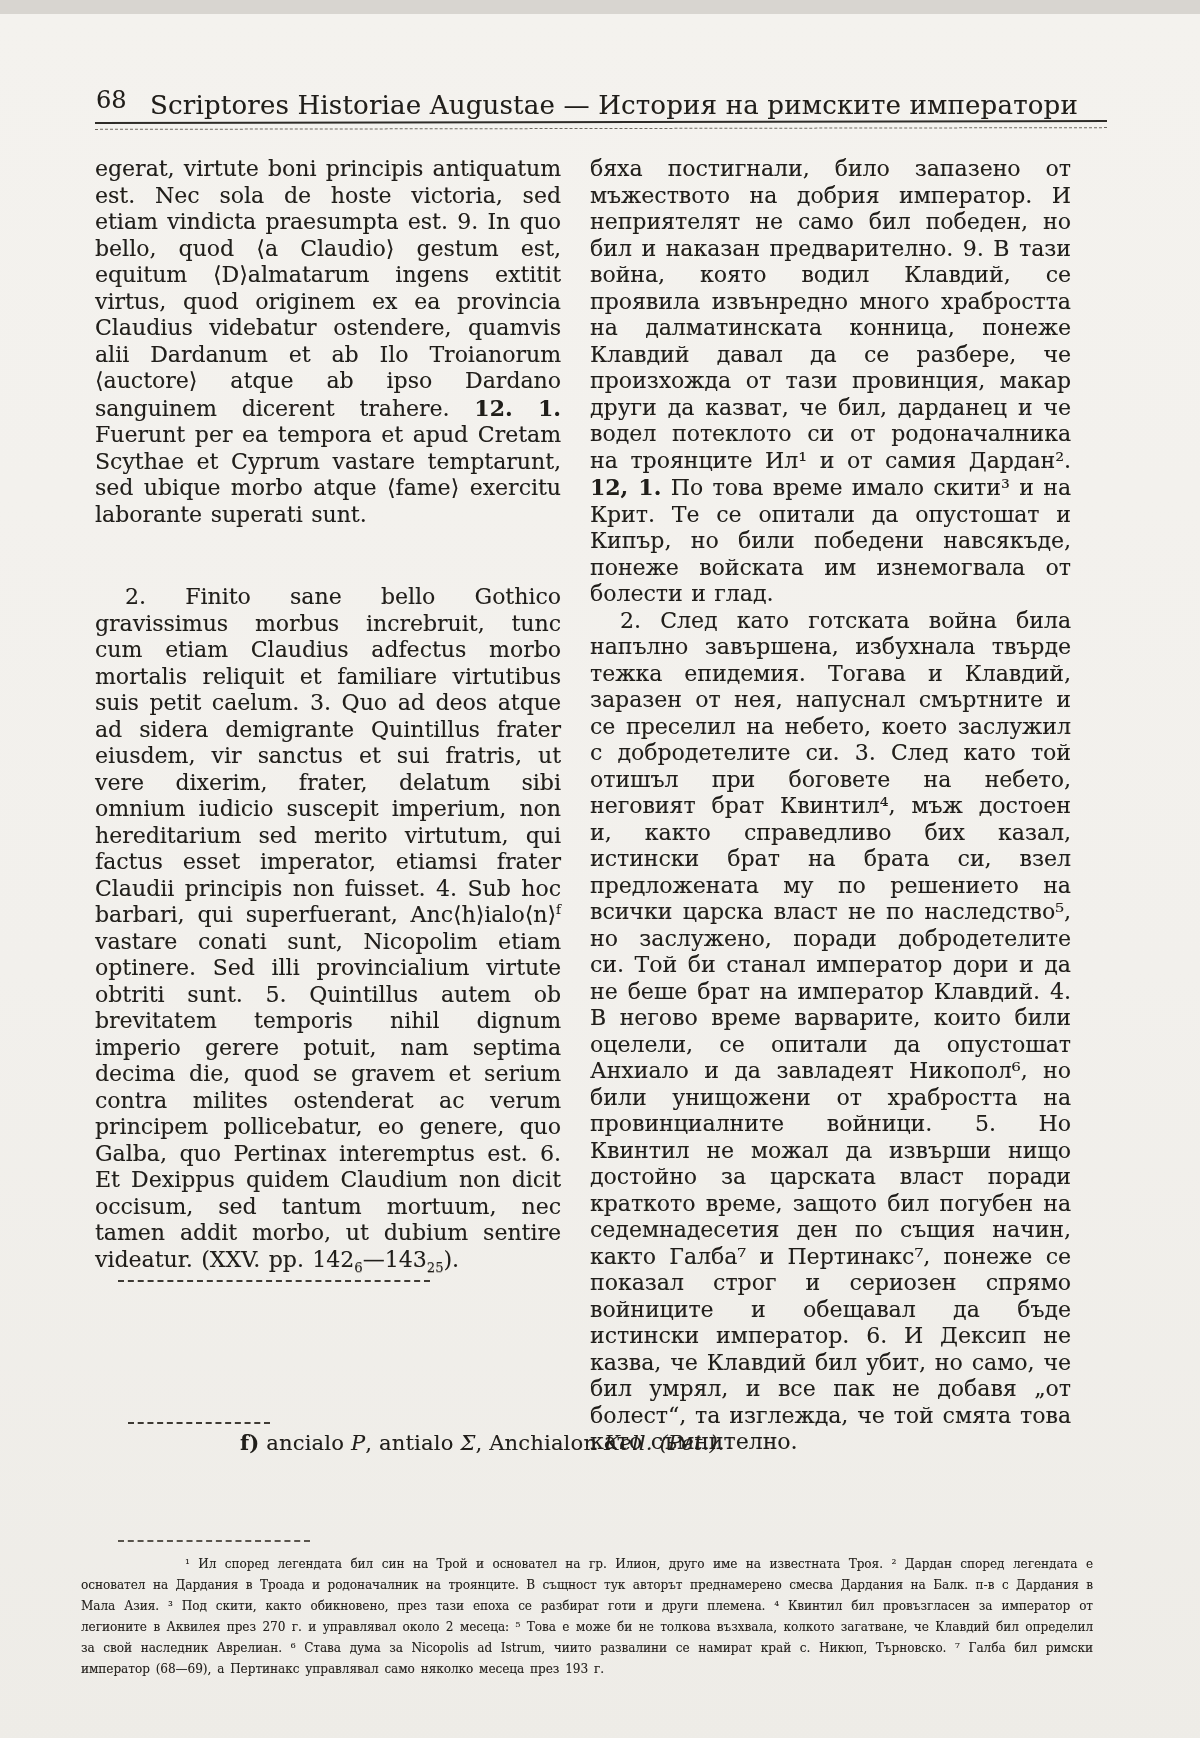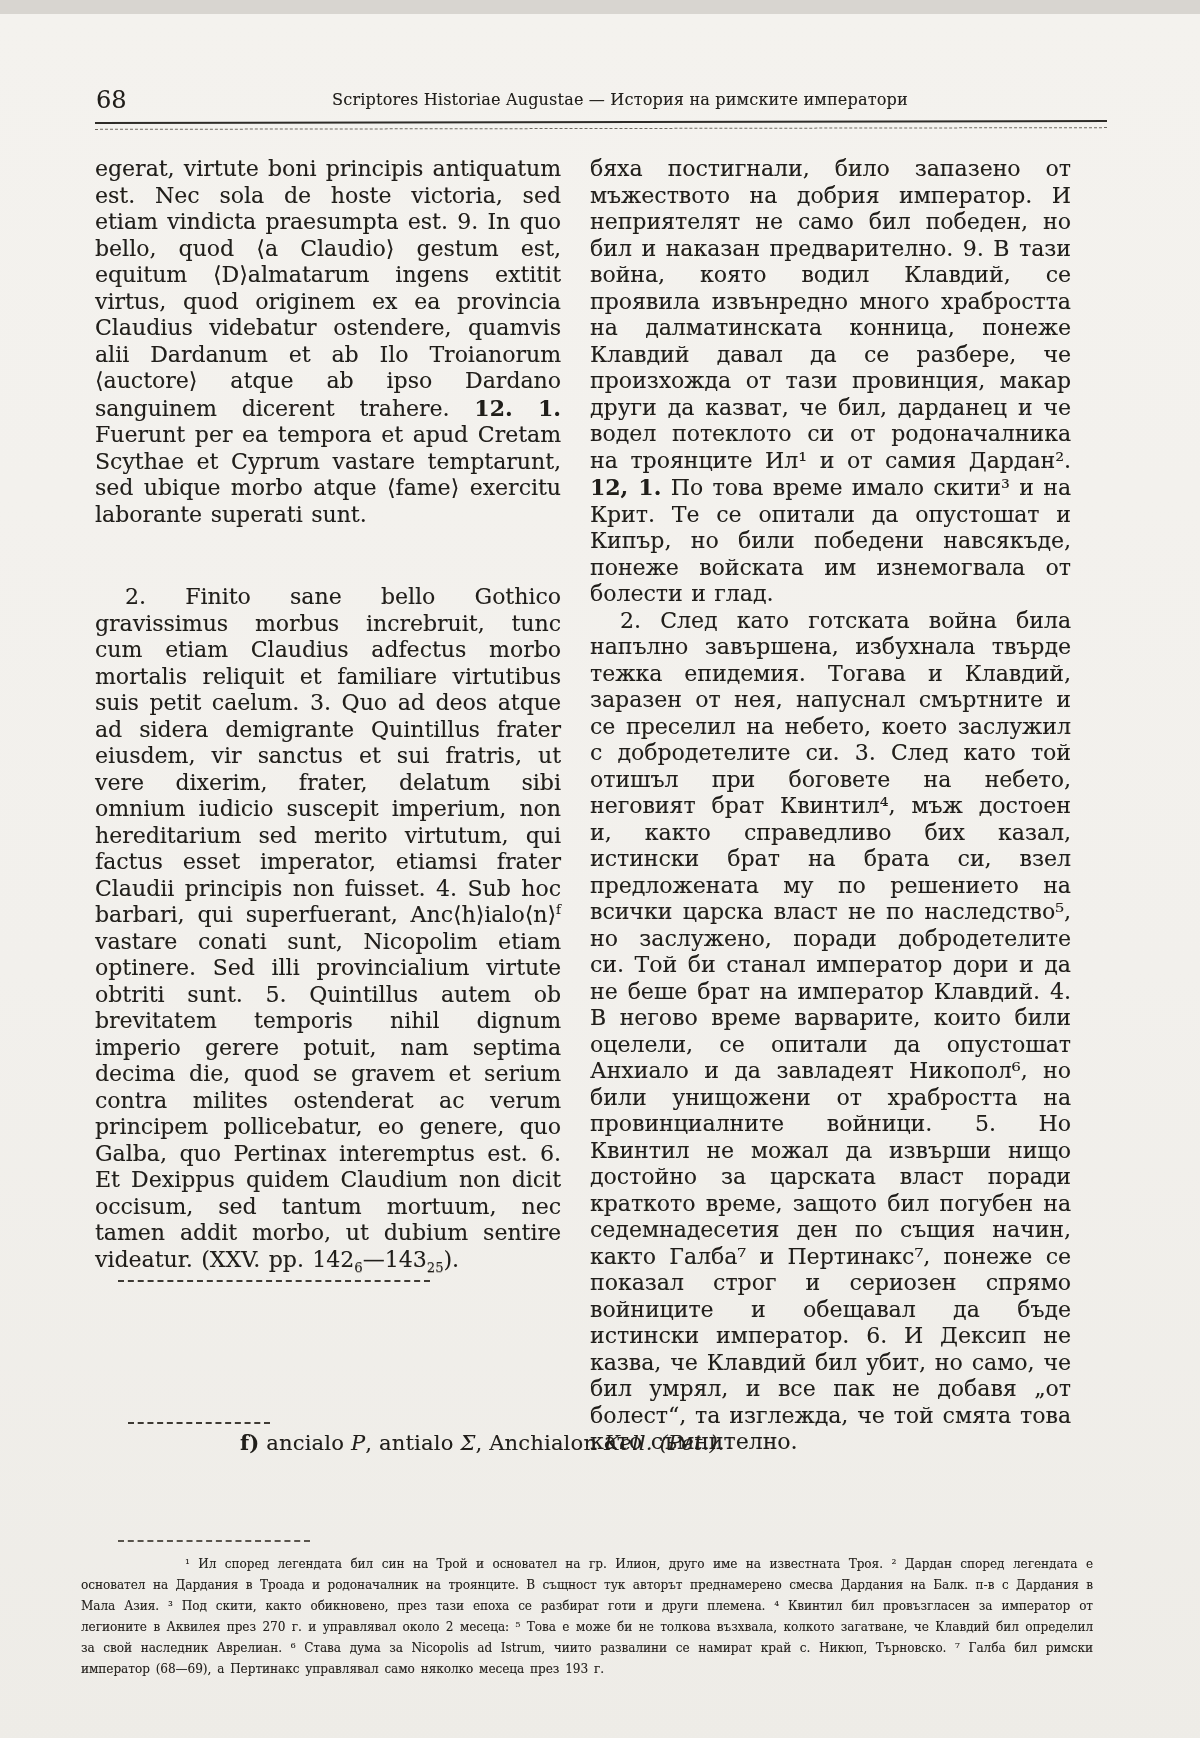--- a/index.html
+++ b/index.html
@@ -8,21 +8,21 @@
     position:relative;
     width:1200px;height:1738px;
     margin:14px auto;
     background:linear-gradient(180deg,#f4f2ee 0%,#f2f0ec 55%,#eeece7 100%);
     font-family:"DejaVu Serif","Liberation Serif",serif;
     color:#201e1a;
     overflow:hidden;
     text-shadow:0.2px 0.2px 0.35px rgba(45,40,33,0.38);
   }
   .pagenum{position:absolute;left:96px;top:72px;font-size:24px;}
-  .running-title{position:absolute;left:150px;right:110px;top:76px;text-align:center;font-size:16px;letter-spacing:0.2px;white-space:nowrap;}
+  .running-title{position:absolute;left:150px;right:110px;top:76px;font-size:26px;letter-spacing:0.2px;white-space:nowrap;}
   .header-rule{position:absolute;left:95px;top:107px;width:1012px;border-top:2.5px solid #2e2b27;transform:rotate(-0.12deg);}
   .header-rule2{position:absolute;left:95px;top:114px;width:1012px;border-top:1.5px dashed #6e6960;transform:rotate(-0.1deg);}
   .columns{position:absolute;left:95px;top:142px;width:976px;display:flex;gap:29px;}
   .col{width:466px;}
   .col.right{width:481px;}
   .para{margin:0;text-align:justify;font-size:22px;line-height:26.5px;word-spacing:1.5px;}
   .para.indent{text-indent:30px;}
   .gap-before{margin-top:56px;}
   .bold{font-weight:bold;}
   .italic{font-style:italic;}

